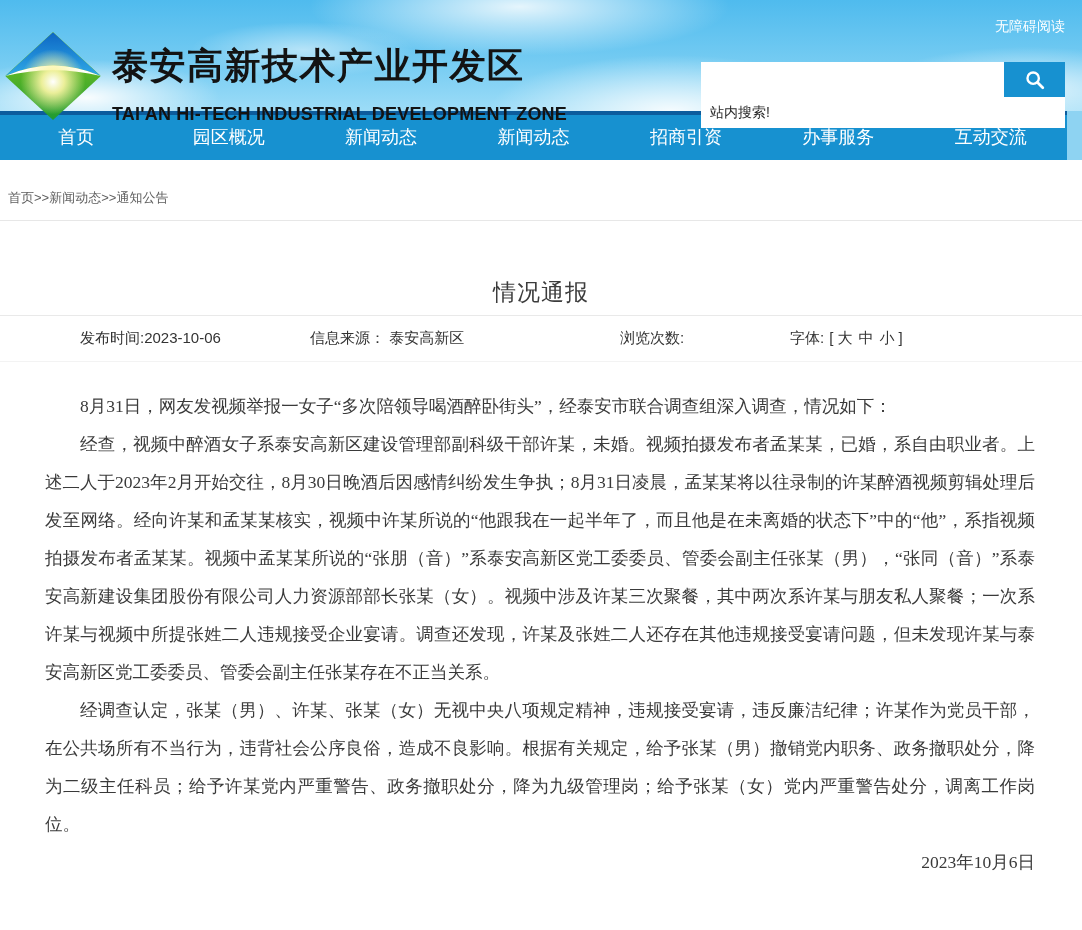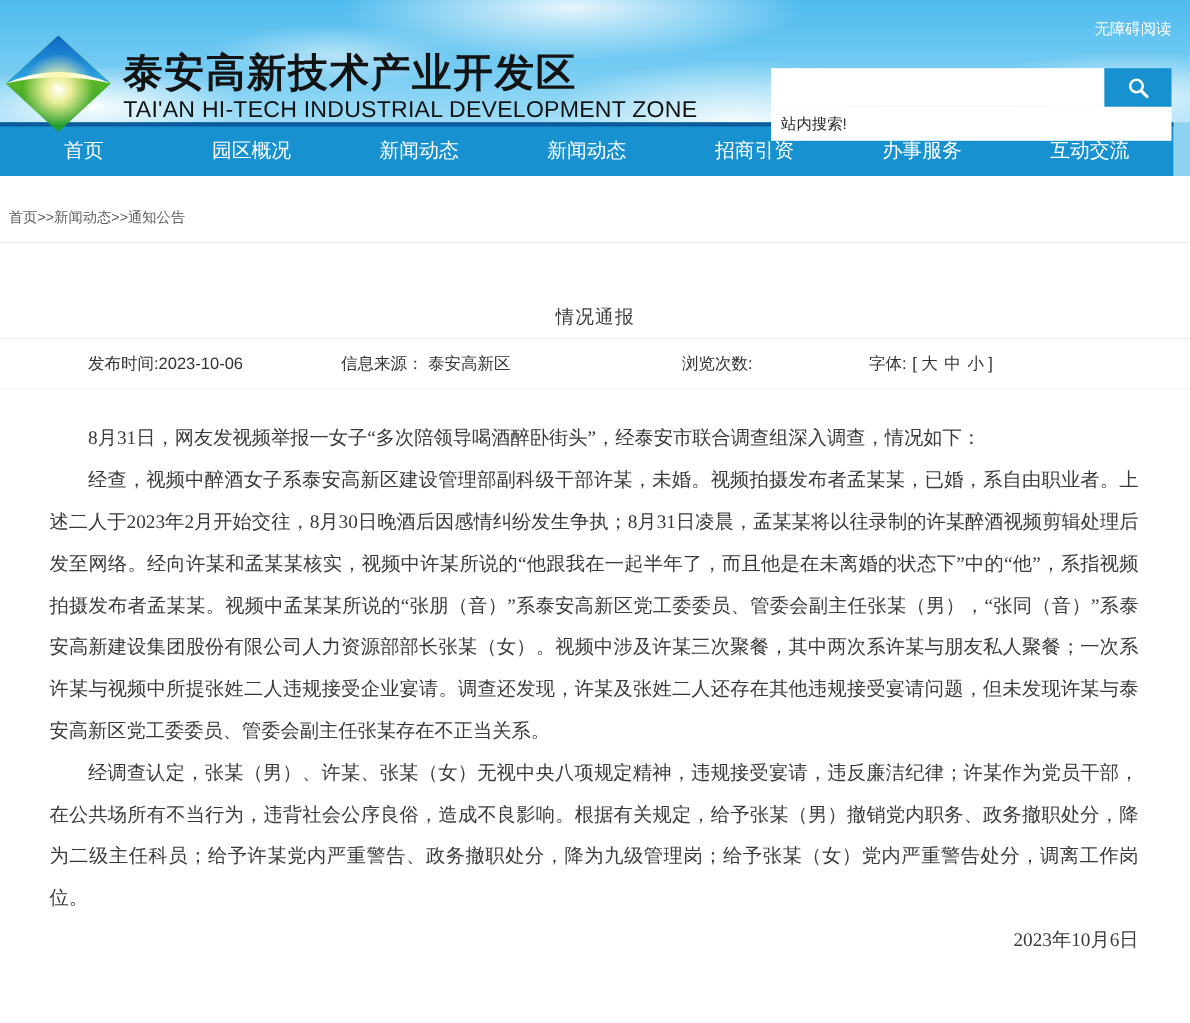--- a/index.html
+++ b/index.html
@@ -21,22 +21,22 @@
     position: absolute; top: 18px; right: 17px;
     color: #ffffff; font-size: 14px; cursor: pointer;
   }
   .logo { position: absolute; left: 4px; top: 32px; width: 98px; height: 88px; }
   .site-title { position: absolute; left: 112px; top: 46px; }
   .site-title .cn {
     font-size: 36px; font-weight: bold; color: #131313; letter-spacing: 1.5px;
     line-height: 40px; white-space: nowrap;
   }
   .site-title .en {
-    font-size: 21px; font-weight: normal; color: #131313; letter-spacing: .2px;
-    margin-top: 2px; white-space: nowrap;
+    font-size: 18px; font-weight: bold; color: #131313; letter-spacing: .2px;
+    margin-top: 18px; white-space: nowrap;
   }
   .search-box { position: absolute; top: 62px; right: 17px; width: 364px; }
   .search-row { display: flex; height: 35px; }
   .search-input {
     flex: 1; height: 35px; border: none; outline: none;
     background: #ffffff; padding: 0 8px; font-size: 14px;
   }
   .search-btn {
     width: 61px; height: 35px; border: none; background: #1791d0;
     display: flex; align-items: center; justify-content: center; cursor: pointer;
@@ -62,21 +62,21 @@
   .breadcrumb {
     padding: 29px 0 13px 8px; font-size: 13px; color: #606060;
     border-bottom: 1px solid #e7e7e7;
   }
   .breadcrumb .crumb { cursor: pointer; }
   .breadcrumb .sep { color: #606060; }
 
   
   .article-title {
     margin-top: 56px; text-align: center;
-    font-size: 17px; font-weight: 500; color: #3c3c3c; letter-spacing: 1px;
+    font-size: 23px; font-weight: 500; color: #3c3c3c; letter-spacing: 1px;
   }
   .meta-bar {
     margin-top: 7px; height: 47px;
     border-top: 1px solid #e9e9e9; border-bottom: 1px solid #f3f3f3;
     display: flex; align-items: center; font-size: 15px; color: #333333;
     white-space: nowrap;
   }
   .meta-publish { margin-left: 80px; width: 230px; }
   .meta-source { width: 310px; }
   .meta-views { width: 170px; }

